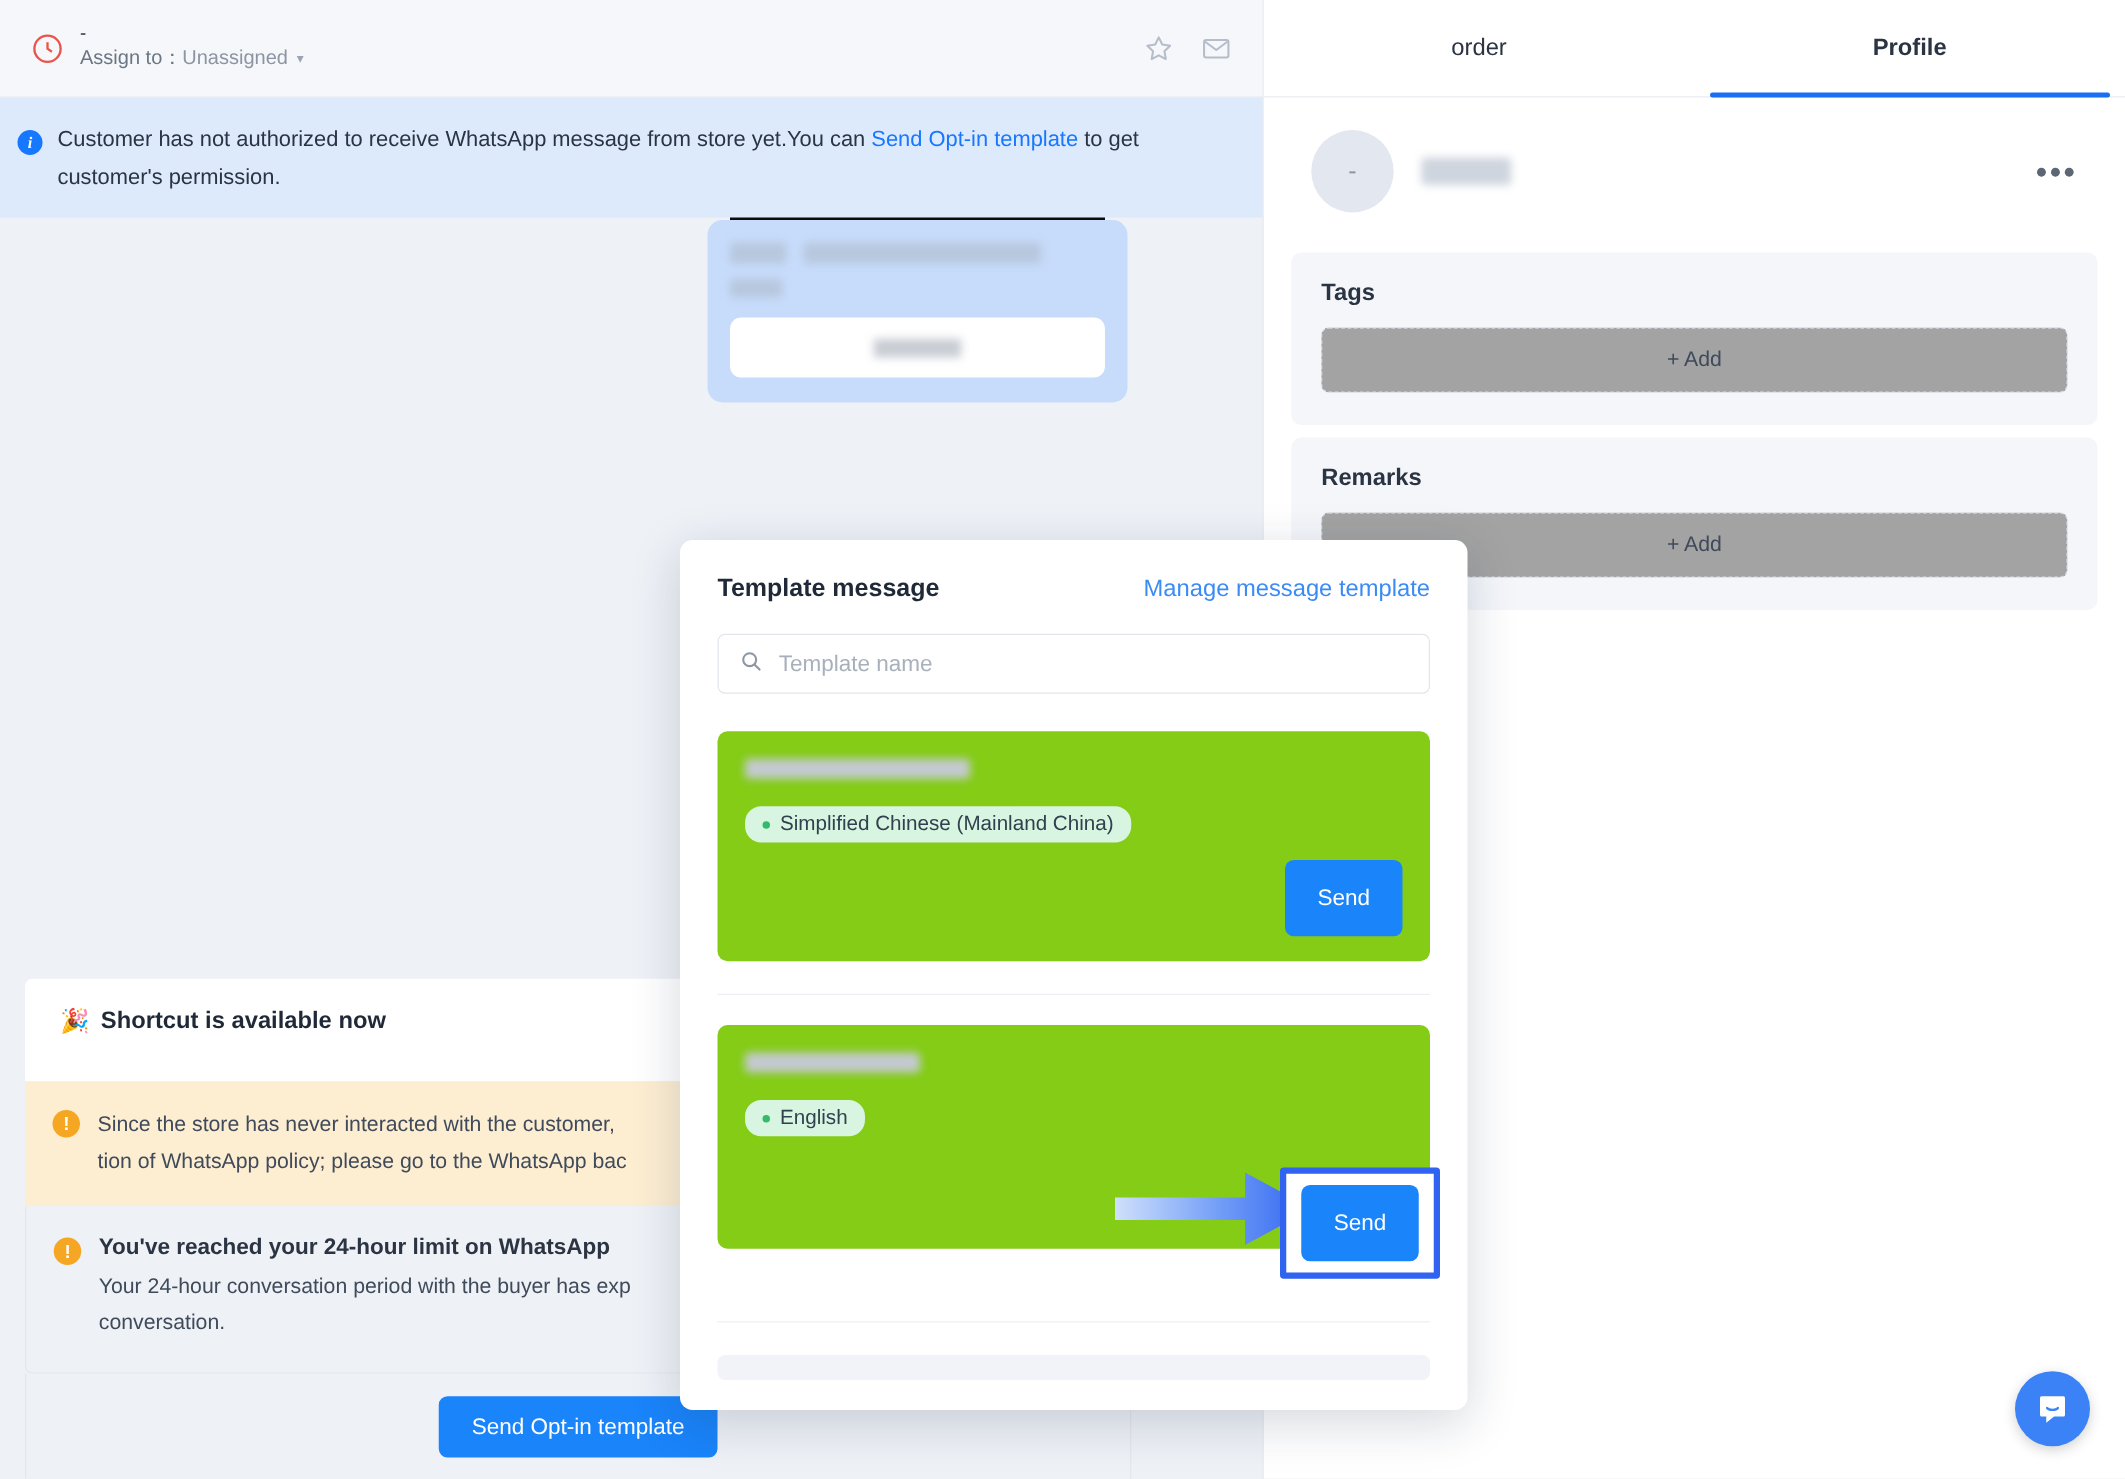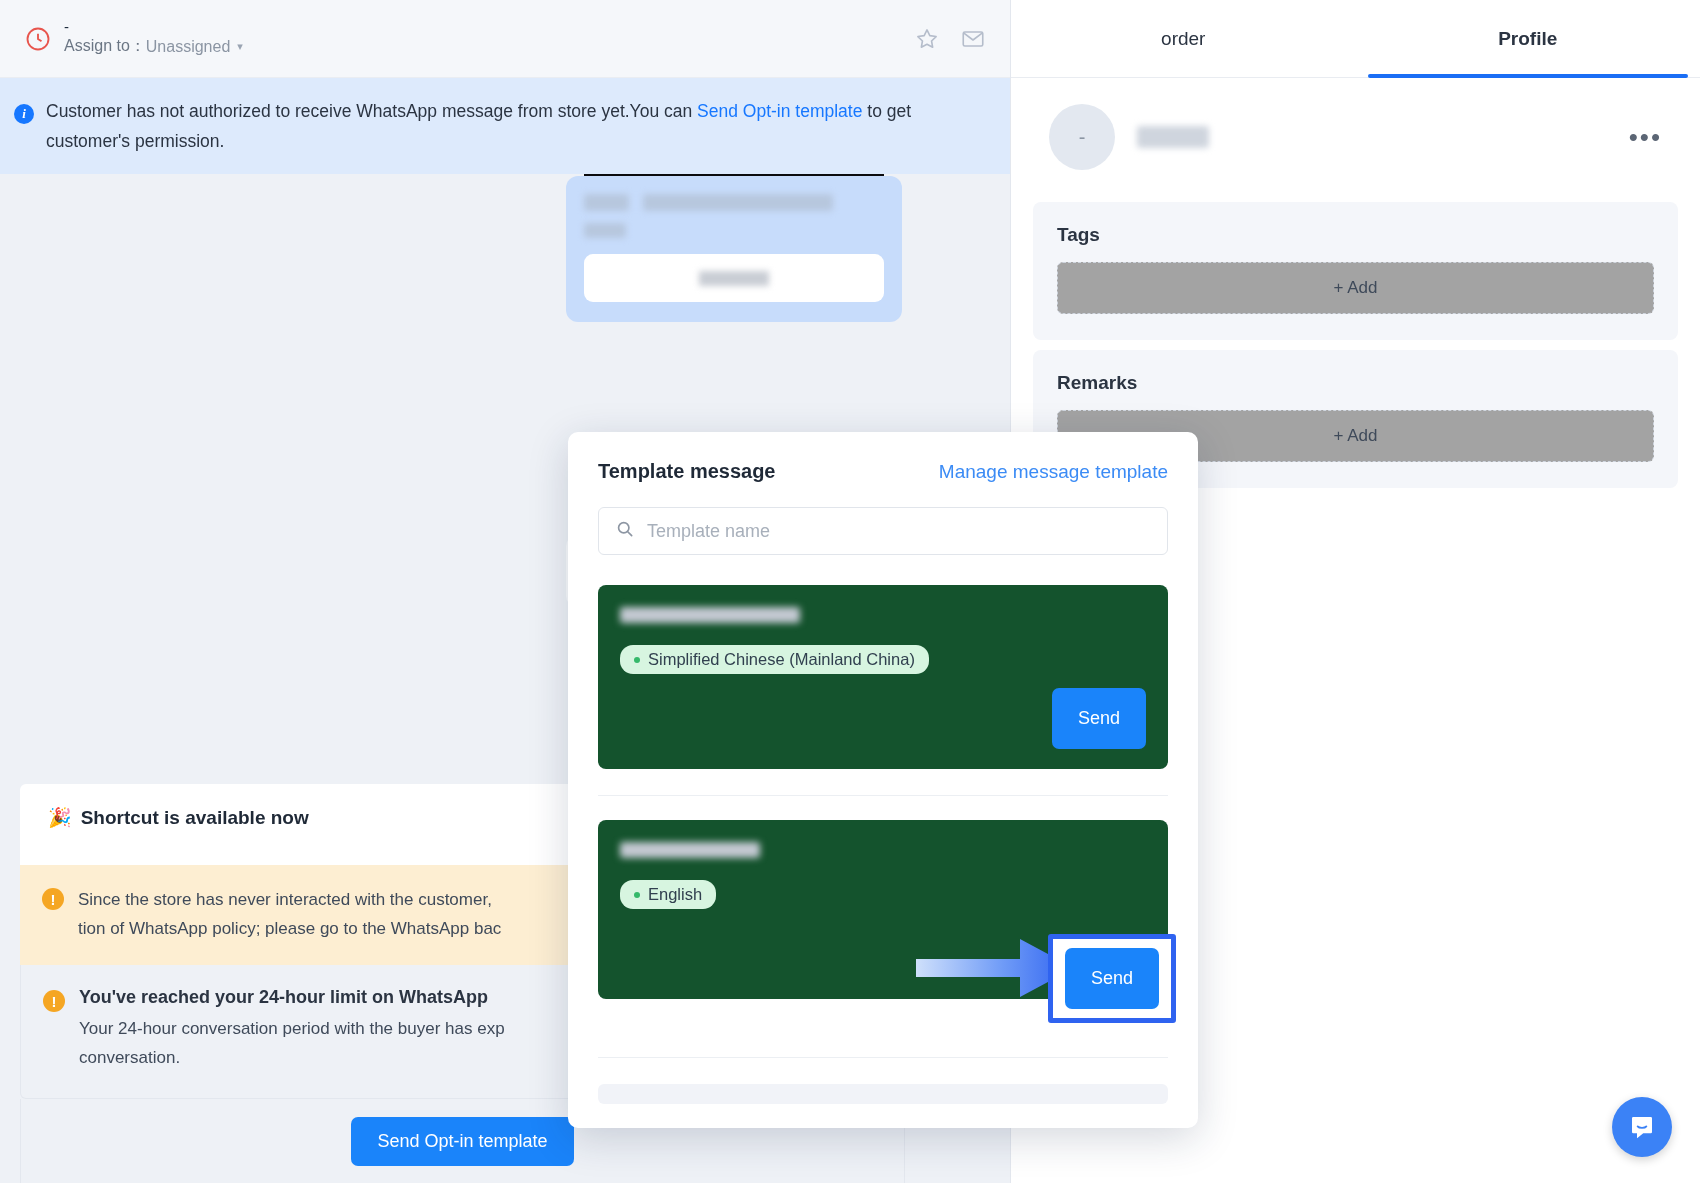--- a/index.html
+++ b/index.html
@@ -170,40 +170,40 @@
 
   .chat-fab {
     position: absolute; right: 28px; bottom: 26px;
     width: 60px; height: 60px; border-radius: 50%; background: #3b82f6;
     display: flex; align-items: center; justify-content: center; cursor: pointer;
     box-shadow: 0 3px 10px rgba(0,0,0,.18);
   }
 
   
   .modal {
-    position: absolute; left: 568px; top: 432px; width: 630px;
+    position: absolute; left: 544px; top: 432px; width: 630px;
     background: #fff; border-radius: 10px;
     box-shadow: 0 10px 40px rgba(24,40,70,.18);
     padding: 28px 30px 24px 30px; z-index: 40;
     overflow: hidden;
   }
   .modal-head { display: flex; align-items: center; justify-content: space-between; margin-bottom: 24px; }
   .modal-title { font-size: 20px; font-weight: bold; color: #1f2937; }
   .modal-link { font-size: 19px; color: #3b8bf5; cursor: pointer; }
   .search-box {
     border: 1px solid #e1e5eb; border-radius: 6px; height: 48px;
     display: flex; align-items: center; gap: 12px; padding: 0 16px; margin-bottom: 30px;
   }
   .search-box input {
     border: none; outline: none; flex: 1; font-size: 18px; color: #2b3442;
     font-family: "Liberation Sans", sans-serif; background: transparent;
   }
   .search-box input::placeholder { color: #a8b0bb; }
 
-  .tpl-card { background: #14532d; border-radius: 8px; padding: 22px 22px 20px; }
+  .tpl-card { background: #84cc16; border-radius: 8px; padding: 22px 22px 20px; }
   .tpl-name-blur {
     height: 16px; width: 180px; background: #c4c9d2; border-radius: 3px;
     filter: blur(3.6px); margin-bottom: 22px;
   }
   .tpl-name-blur.short { width: 140px; }
   .lang-badge {
     display: inline-flex; align-items: center; gap: 8px;
     background: #d7f5e0; color: #31404f; border-radius: 13px;
     padding: 5px 14px; font-size: 16.5px;
   }

